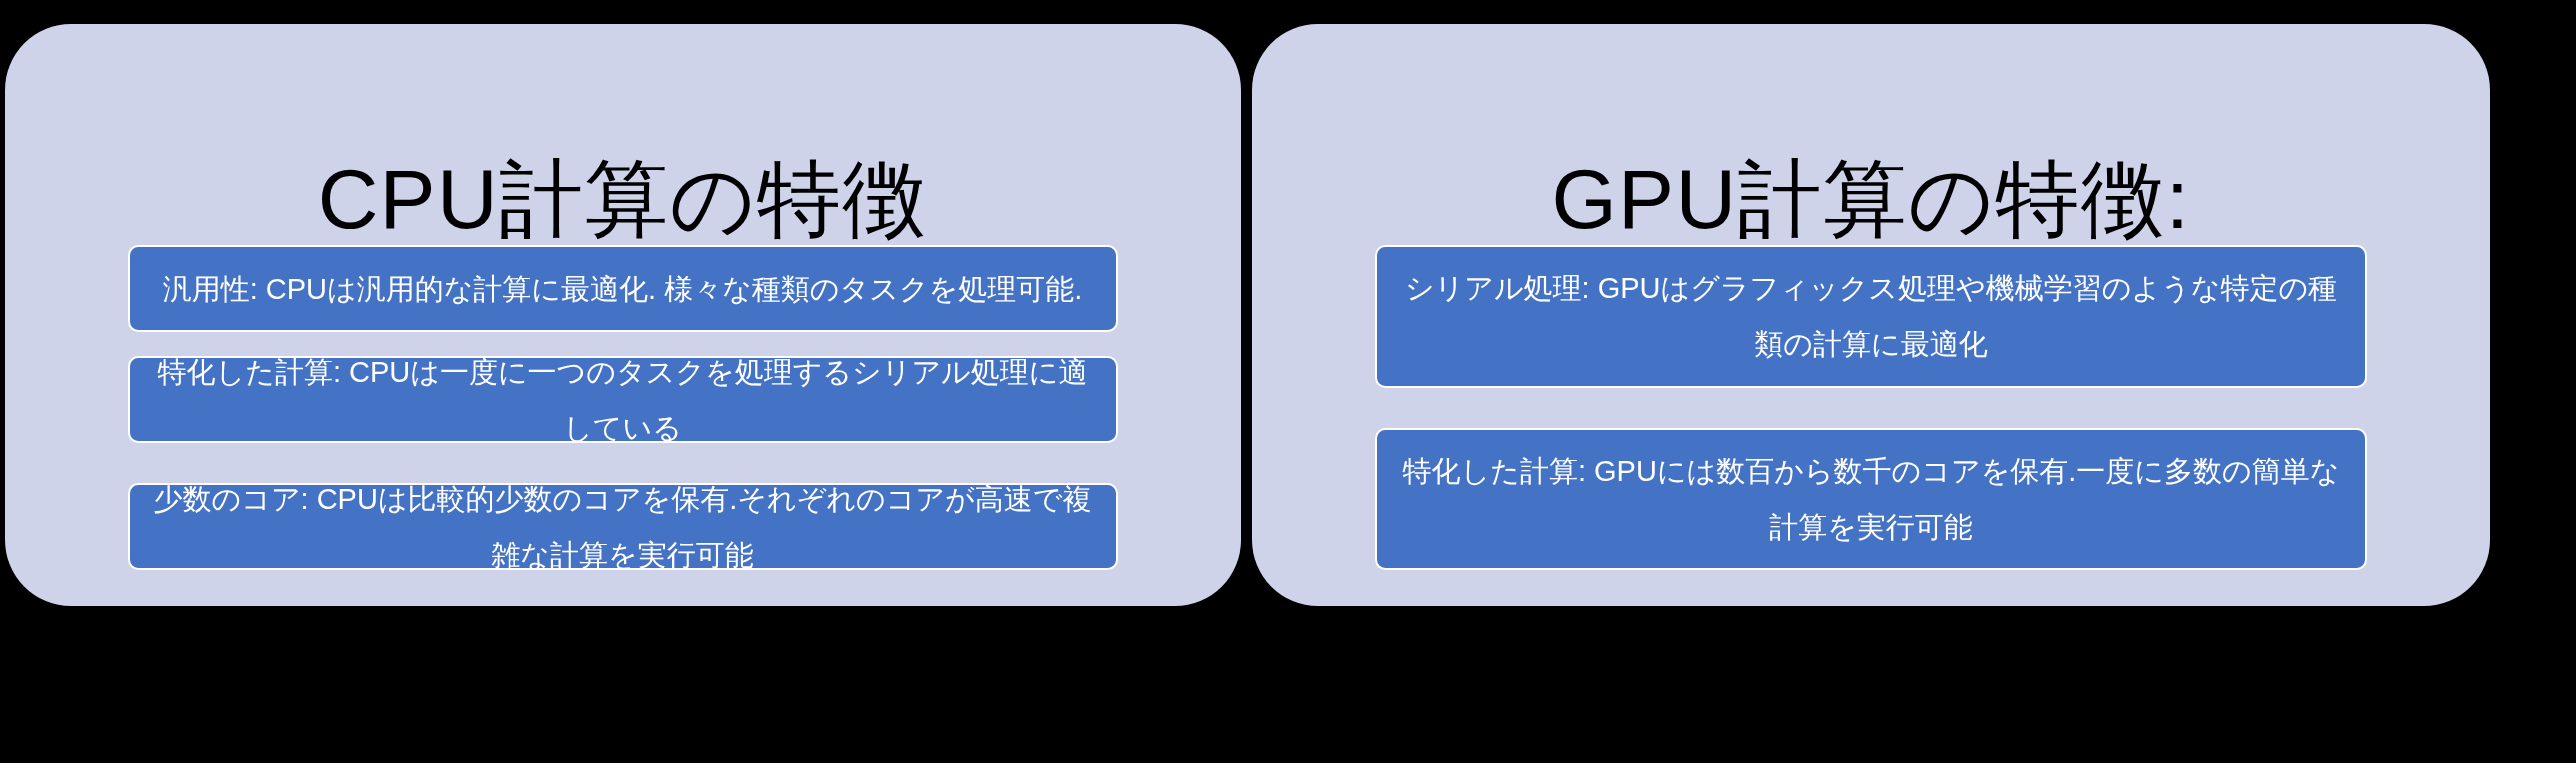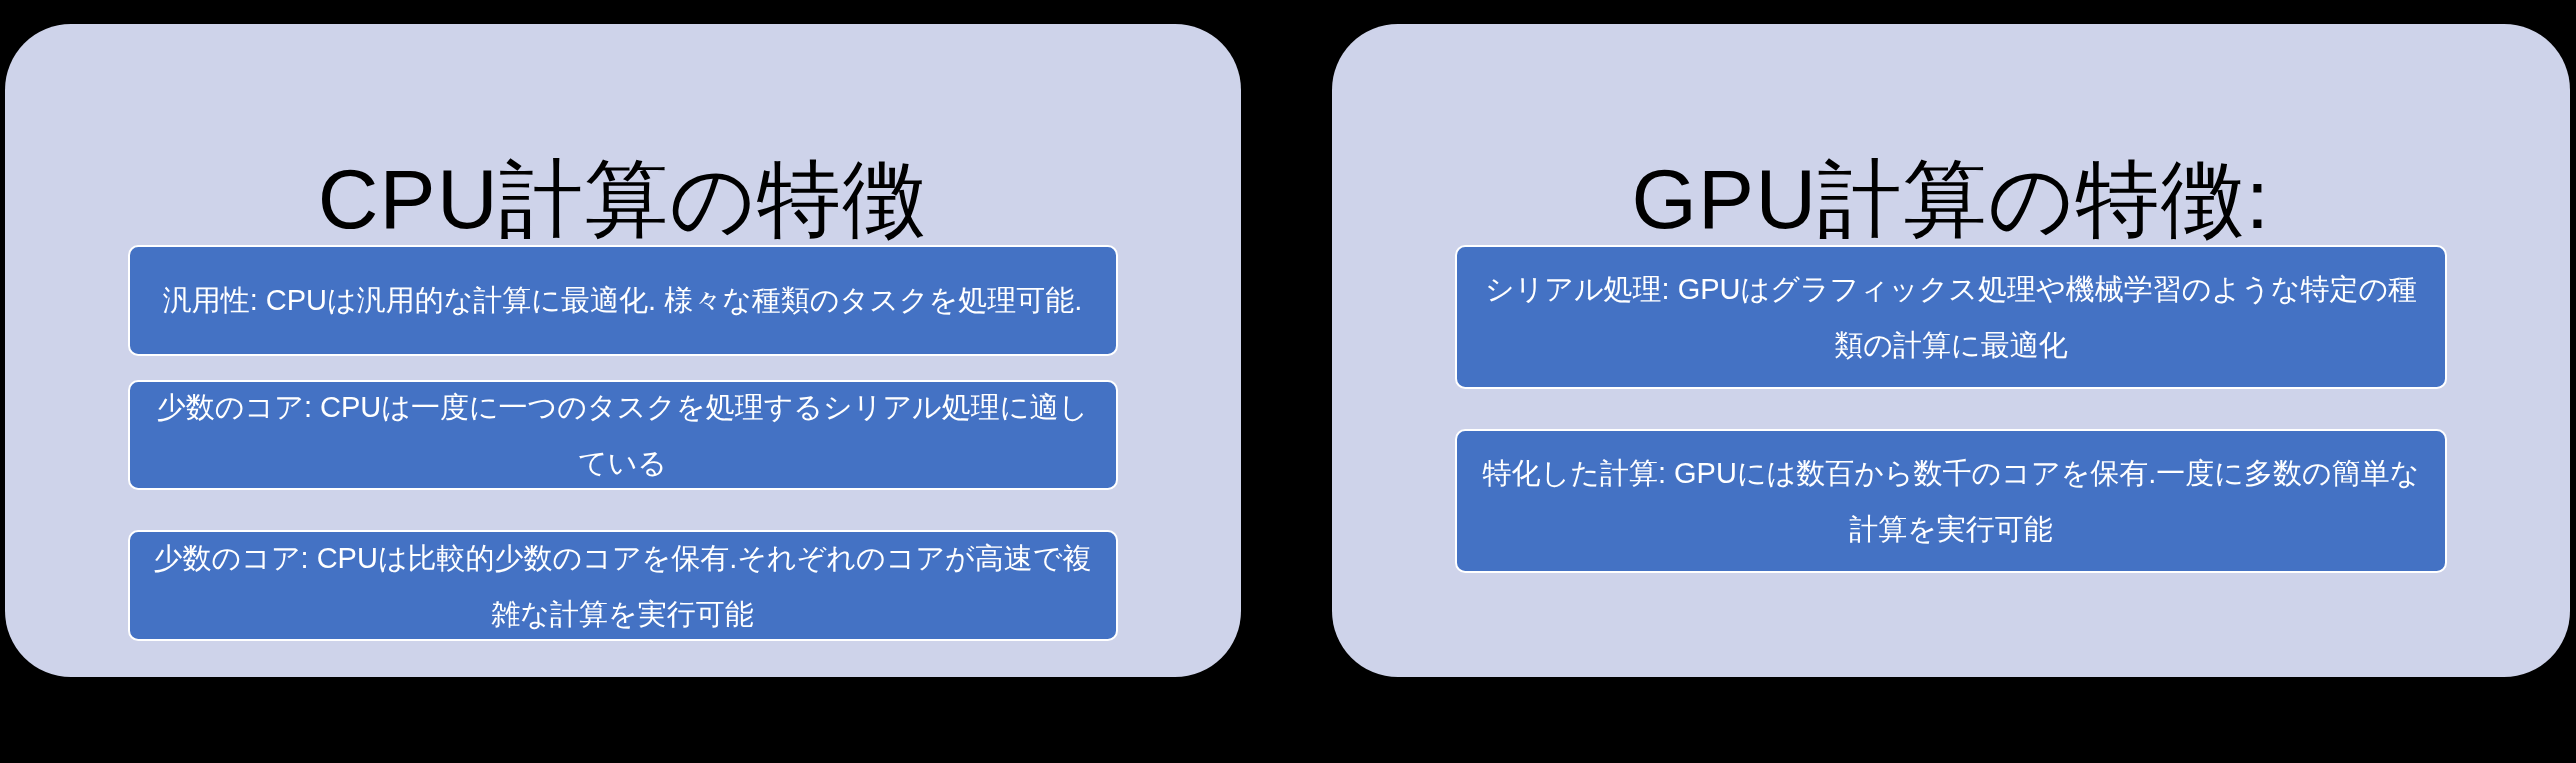--- a/index.html
+++ b/index.html
@@ -18,28 +18,28 @@
   #slide {
     position: relative;
     width: 2576px;
     height: 763px;
     background: #000000;
   }
 
   .panel {
     position: absolute;
     top: 24px;
-    height: 653px;
+    height: 582px;
     background: #ced3ea;
     border-radius: 66px;
     box-sizing: border-box;
   }
 
   #panel-cpu { left: 4.5px;    width: 1236px; }
-  #panel-gpu { left: 1332px; width: 1238px; }
+  #panel-gpu { left: 1252px; width: 1238px; }
 
   .panel-title {
     position: absolute;
     left: 0;
     right: 0;
     top: 59px;
     height: 121px;
     line-height: 121px;
     text-align: center;
     color: #000000;
@@ -93,21 +93,21 @@
 <div id="slide">
 
   <section class="panel" id="panel-cpu">
     <h1 class="panel-title">CPU計算の特徴</h1>
 
     <div class="bullet-list">
       <div class="bullet-box">
         <span class="bullet-text">汎用性: CPUは汎用的な計算に最適化. 様々な種類のタスクを処理可能.</span>
       </div>
       <div class="bullet-box">
-        <span class="bullet-text">少数のコア: CPUは一度に一つのタスクを処理するシリアル処理に適している</span>
+        <span class="bullet-text">特化した計算: CPUは一度に一つのタスクを処理するシリアル処理に適している</span>
       </div>
       <div class="bullet-box">
         <span class="bullet-text">少数のコア: CPUは比較的少数のコアを保有.それぞれのコアが高速で複雑な計算を実行可能</span>
       </div>
     </div>
   </section>
 
   <section class="panel" id="panel-gpu">
     <h1 class="panel-title">GPU計算の特徴:</h1>
 

